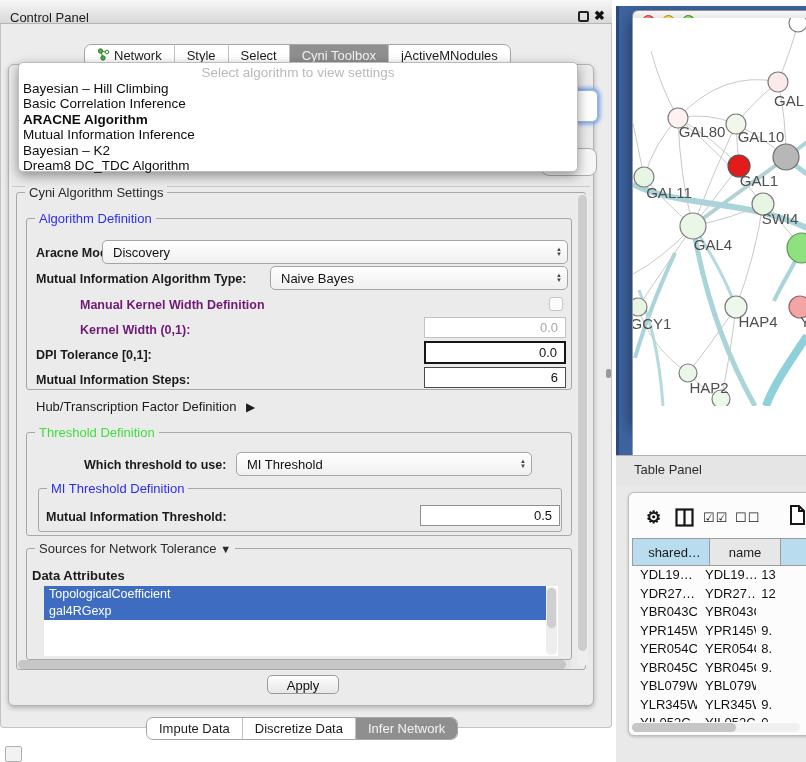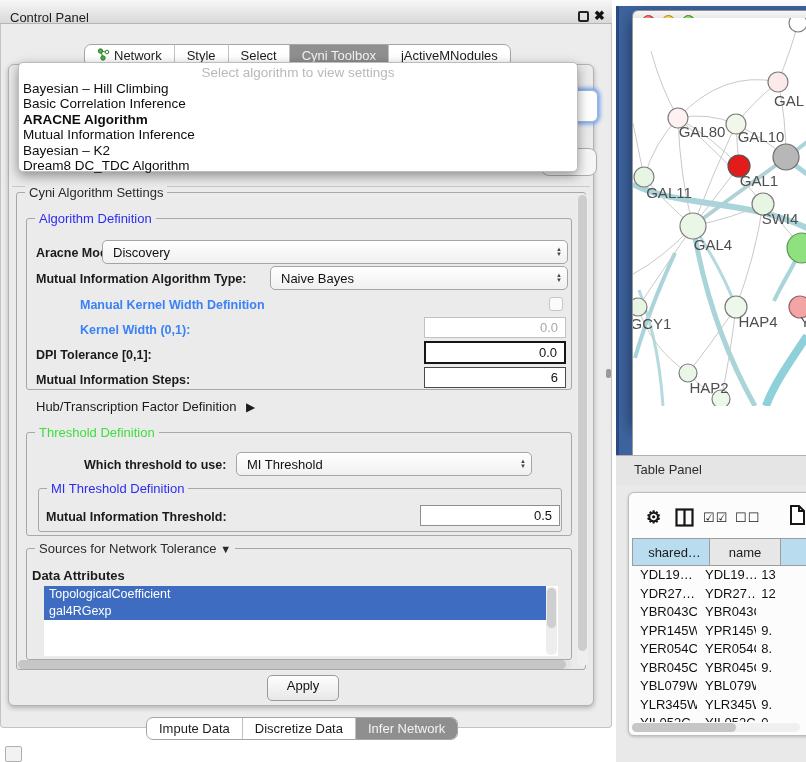--- a/index.html
+++ b/index.html
@@ -47,21 +47,21 @@
   .popup-item.bold { font-weight:bold; }
 
   
   .group { border:1px solid #a8a8a8; border-radius:3px; }
   .legend { position:absolute; top:-8px; left:8px; background:#ebebeb; padding:0 4px;
     font-size:13px; color:#2b2b2b; white-space:nowrap; }
   .legend.blue { color:#2c2cf0; }
   .legend.green { color:#3fdd3f; }
 
   .lbl { font-size:12.5px; font-weight:bold; color:#1b1b1b; white-space:nowrap; }
-  .lbl.dis { color:#3b82f6;padding-left:44px; }
+  .lbl.dis { color:#701a75;padding-left:44px; }
   .plain { font-size:13px; color:#1b1b1b; white-space:nowrap; }
 
   .combo { position:absolute; background:linear-gradient(#ffffff,#f0f0f0);
     border:1px solid #a5a5a5; border-radius:5px; font-size:13px; color:#111;
     display:flex; align-items:center; padding-left:10px; height:24px; }
   .combo .stepper { position:absolute; right:5px; top:0; height:100%;
     display:flex; flex-direction:column; justify-content:center; line-height:5px; }
   .combo .stepper span { font-size:6px; color:#444; }
 
   .field { position:absolute; background:#fff; border:1px solid #b4b4b4; height:21px;
@@ -77,21 +77,21 @@
   .attr-item { width:502px; height:16.8px; line-height:16.8px; background:#3e6cc0;
     color:#fff; font-size:12.5px; padding-left:5px; }
   .list-vsb { left:546px; top:587px; width:11px; height:68px; background:#ededed; border-radius:5px; }
   .list-vsb .thumb { margin:1px; height:40px; background:#cfcfcf; border-radius:5px; }
 
   .hscroll { left:18px; top:660px; width:554px; height:9px; background:#e4e4e4; border-radius:5px; }
   .hscroll .thumb { height:9px; width:99%; background:#c6c6c6; border-radius:5px; }
   .vscroll { left:577px; top:194px; width:11px; height:472px; background:#efefef; border-radius:5px; }
   .vscroll .thumb { margin:1px; width:9px; height:456px; background:#cdcdcd; border-radius:5px; }
 
-  .apply-btn { left:267px; top:675px; width:72px; height:26px;
+  .apply-btn { left:267px; top:675px; width:72px; height:19px;
     background:linear-gradient(#fefefe,#e7e7e7); border:1px solid #9a9a9a; border-radius:5px;
     font-size:13px; color:#111; text-align:center; line-height:20px; }
 
   .mini-sq { left:5px; top:746px; width:17px; height:16px; background:#f2f2f2;
     border:1px solid #b0b0b0; border-radius:2px; }
   .sash-dot { left:606px; top:369px; width:5px; height:9px; background:#9a9a9a; border-radius:2px; }
 
   
   .desktop { left:616px; top:6px; width:190px; height:449px; background:#3e64a0;
     border-left:3px solid #2c4a80; }

